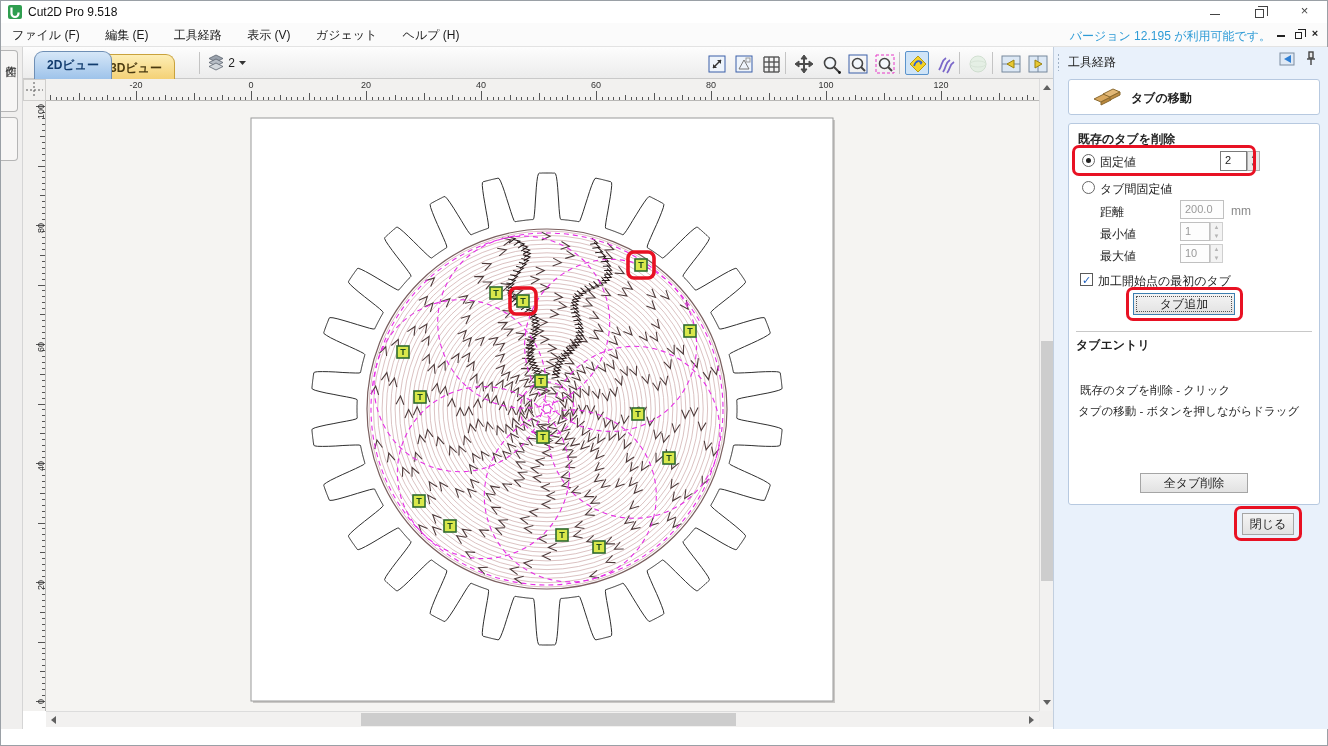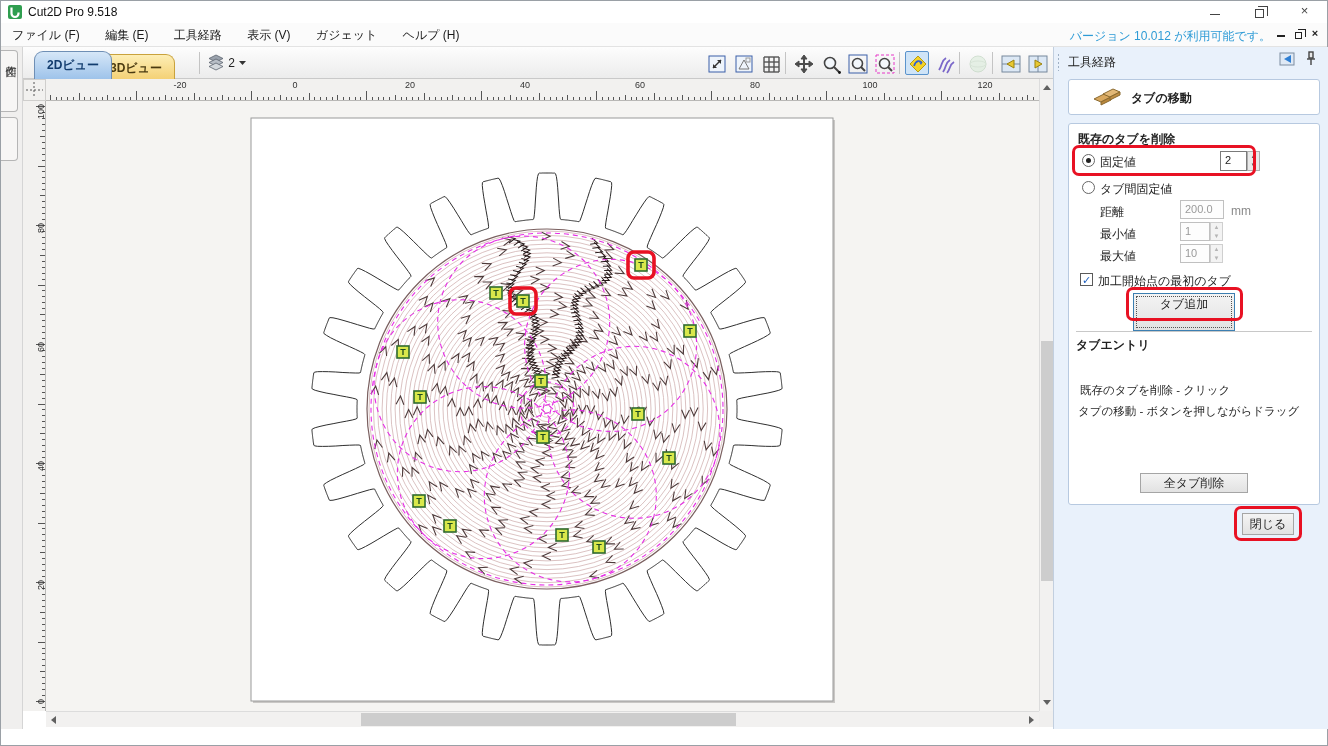--- a/index.html
+++ b/index.html
@@ -43,21 +43,21 @@
   
   .leftstrip { position:absolute; left:0; top:46px; width:22px; height:682px; background:#f0efee; border-right:1px solid #d5d5d5; }
   .vtab { position:absolute; left:0; width:17px; background:#f7f6f5; border:1px solid #b5b5b5; border-left:none; border-radius:0 4px 4px 0; }
   .vtab span { position:absolute; left:2px; top:6px; writing-mode:vertical-rl; font-size:11px; color:#333; letter-spacing:1px; }
 
   
   .corner { position:absolute; left:22px; top:78px; width:23px; height:22px; background:#f2f1ef; border:1px solid #cfcecc; }
   .hruler { position:absolute; left:45px; top:78px; width:1007px; height:22px; background:#f2f1ef; border-bottom:1px solid #b9b8b6; overflow:hidden; }
   .vruler { position:absolute; left:22px; top:100px; width:23px; height:610px; background:#f2f1ef; border-right:1px solid #b9b8b6; overflow:hidden; }
   .htick { position:absolute; bottom:0; width:1px; background:#555; }
-  .hlabel { position:absolute; top:1px; font-size:9px; color:#333; transform:translateX(-50%);margin-left:44px; }
+  .hlabel { position:absolute; top:1px; font-size:9px; color:#333; transform:translateX(-50%); }
   .vtick { position:absolute; right:0; height:1px; background:#555; }
   .vlabel { position:absolute; right:9px; font-size:9px; color:#333; transform:rotate(-90deg); transform-origin:right top; }
 
   
   .canvas { position:absolute; left:45px; top:100px; width:993px; height:610px; background:#f5f4f2; overflow:hidden; }
 
   
   .vsb { position:absolute; left:1038px; top:78px; width:14px; height:632px; background:#f2f1f0; border-left:1px solid #dcdcdc; }
   .hsb { position:absolute; left:45px; top:710px; width:993px; height:16px; background:#f2f1f0; border-top:1px solid #dcdcdc; }
   .sb-thumb { position:absolute; background:#cdcdcd; }
@@ -110,21 +110,21 @@
     <div class="wbtn" style="right:0;">×</div>
   </div>
 
   <div class="menubar">
     <span class="menuitem">ファイル (F)</span>
     <span class="menuitem">編集 (E)</span>
     <span class="menuitem">工具経路</span>
     <span class="menuitem">表示 (V)</span>
     <span class="menuitem">ガジェット</span>
     <span class="menuitem">ヘルプ (H)</span>
-    <span class="version-link">バージョン 10.012 が利用可能です。</span>
+    <span class="version-link">バージョン 12.195 が利用可能です。</span>
     <div class="mdi" style="right:38px;"><span class="minglyph"></span></div>
     <div class="mdi" style="right:21px;"><span class="restore"></span></div>
     <div class="mdi" style="right:4px;">×</div>
   </div>
 
   <div class="toolbar">
     <div class="viewtab active" style="left:11px;">2Dビュー</div>
     <div class="viewtab inactive" style="left:74px;">3Dビュー</div>
     <div class="tb-sep" style="left:176px;"></div>
     <div class="layerbox">
@@ -1131,21 +1131,21 @@
     <span class="pl-label" style="left:46px; top:201px;">最大値</span>
     <div class="numbox dis" style="left:126px; top:197px; width:30px; height:19px;">10</div>
     <div class="spin dis" style="left:156px; top:197px; height:19px;">
         <div>▲</div>
         <div>▼</div>
       </div>
 
     <div class="checkbox" style="left:26px; top:226px;">✓</div>
     <span class="pl-label" style="left:44px; top:226px;">加工開始点の最初のタブ</span>
 
-    <div class="btn focused" style="left:79px; top:246px; width:102px; height:38px; line-height:20px;">タブ追加</div>
+    <div class="btn focused" style="left:79px; top:246px; width:102px; height:22px; line-height:20px;">タブ追加</div>
 
     <div class="divider" style="left:22px; top:284px; width:236px;"></div>
 
     <span class="pl-label bold" style="left:22px; top:290px;">タブエントリ</span>
     <div class="helptext" style="left:26px; top:336px; width:226px;">既存のタブを削除 - クリック</div>
     <div class="helptext" style="left:24px; top:357px; width:228px;">タブの移動 - ボタンを押しながらドラッグ</div>
 
     <div class="btn" style="left:86px; top:426px; width:108px; height:20px; line-height:18px;">全タブ削除</div>
 
     <div class="btn" style="left:188px; top:466px; width:52px; height:22px; line-height:20px;">閉じる</div>

